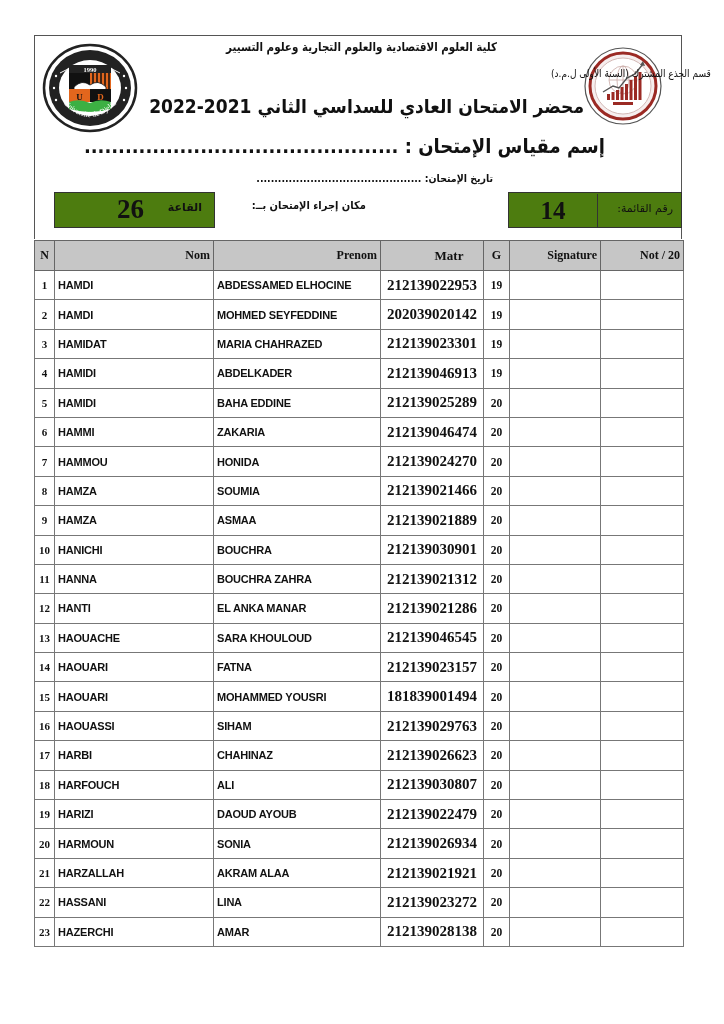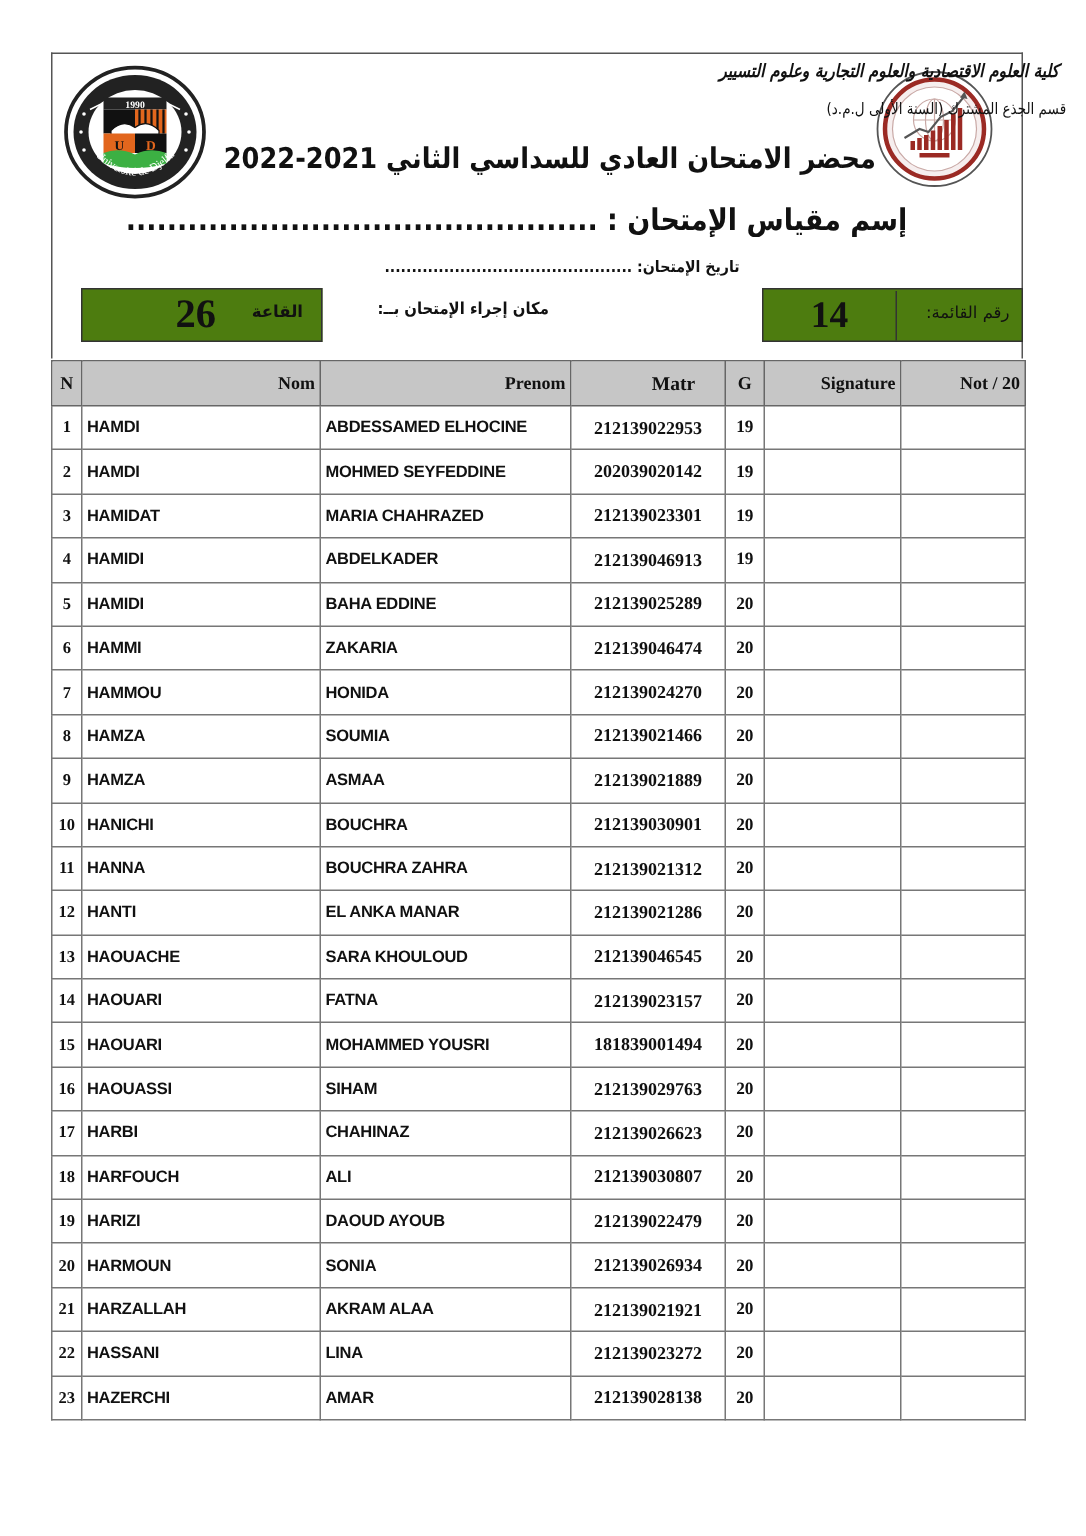--- a/index.html
+++ b/index.html
@@ -5,21 +5,21 @@
     html, body { margin: 0; padding: 0; background: #ffffff; }
     body { width: 724px; height: 1024px; position: relative; overflow: hidden; font-family: "Liberation Serif", serif; color: #111; }
 
     .frame { position: absolute; left: 34px; top: 35px; width: 648px; height: 204px; border: 1.5px solid #555; border-bottom: none; box-sizing: border-box; }
 
     .logo { position: absolute; }
     .logo-left { left: 42px; top: 43px; width: 96px; height: 90px; }
     .logo-right { left: 583px; top: 46px; width: 80px; height: 80px; }
 
     .ar { direction: rtl; font-family: "DejaVu Sans", sans-serif; font-weight: bold; position: absolute; white-space: nowrap; }
-    .faculty { top: 40px; left: 0; width: 724px; font-size: 12px; box-sizing: border-box; font-style: italic; }
+    .faculty { top: 40px; left: 0; width: 724px; text-align: center; font-size: 12px; box-sizing: border-box; }
     .faculty span { display: inline-block; transform: scaleX(0.86); }
     .dept { top: 67px; left: 0; width: 724px; font-size: 10.5px; font-weight: normal; padding-left: 20px; box-sizing: border-box; }
     .dept span { display: inline-block; transform: scaleX(0.86); }
     .title { top: 95px; left: 0; width: 724px; text-align: center; font-size: 19px; padding-left: 10px; box-sizing: border-box; }
     .title span { display: inline-block; transform: scaleX(0.9); }
     .module { top: 134px; left: 165px; width: 440px; text-align: right; font-size: 20px; }
     .module span { display: inline-block; transform: scaleX(0.9); transform-origin: right center; }
     .exam-date { top: 172px; left: 230px; width: 290px; text-align: left; font-size: 10.5px; }
     .exam-date span { display: inline-block; transform: scaleX(0.9); transform-origin: right center; }
 
@@ -34,21 +34,21 @@
     .list-num { position: absolute; left: 0; width: 88px; top: 1px; text-align: center; font-weight: bold; font-size: 25px; border-right: 1.5px solid #333; height: 33px; line-height: 33px; }
     .list-label { position: absolute; right: 8px; top: 9px; font-size: 11px; direction: rtl; font-family: "DejaVu Sans", sans-serif; }
 
     table.roster { position: absolute; left: 34px; top: 240px; width: 649px; border-collapse: collapse; table-layout: fixed; }
     table.roster th, table.roster td { border: 1.4px solid #777; padding: 0 3px; height: 29.4px; box-sizing: border-box; overflow: hidden; white-space: nowrap; }
     table.roster thead th { background: #c6c6c6; font-family: "Liberation Serif", serif; font-weight: bold; font-size: 12px; text-align: right; height: 30px; border-color: #666; }
     table.roster thead th.c-n, table.roster thead th.c-matr, table.roster thead th.c-g { text-align: center; }
     table.roster thead th.c-matr { font-size: 13px; padding-left: 37px; }
     td.c-n { text-align: center; font-family: "Liberation Serif", serif; font-weight: bold; font-size: 11px; padding: 0; }
     td.c-nom, td.c-prenom { font-family: "Liberation Sans", sans-serif; font-weight: bold; font-size: 11px; letter-spacing: -0.2px; }
-    td.c-matr { text-align: center; font-family: "Liberation Serif", serif; font-weight: bold; font-size: 12px; border-radius: 11px; }
+    td.c-matr { text-align: center; font-family: "Liberation Serif", serif; font-weight: bold; font-size: 15px; border-radius: 11px; }
     td.c-g { text-align: center; font-family: "Liberation Serif", serif; font-weight: bold; font-size: 11.5px; padding: 0; }
     col.w-n { width: 20px; } col.w-nom { width: 159px; } col.w-prenom { width: 167px; } col.w-matr { width: 103px; }
     col.w-g { width: 26px; } col.w-sig { width: 91px; } col.w-note { width: 83px; }
   </style>
 </head>
 <body>
 
 <div class="frame"></div>
 
 <svg class="logo logo-left" viewBox="0 0 96 90">

